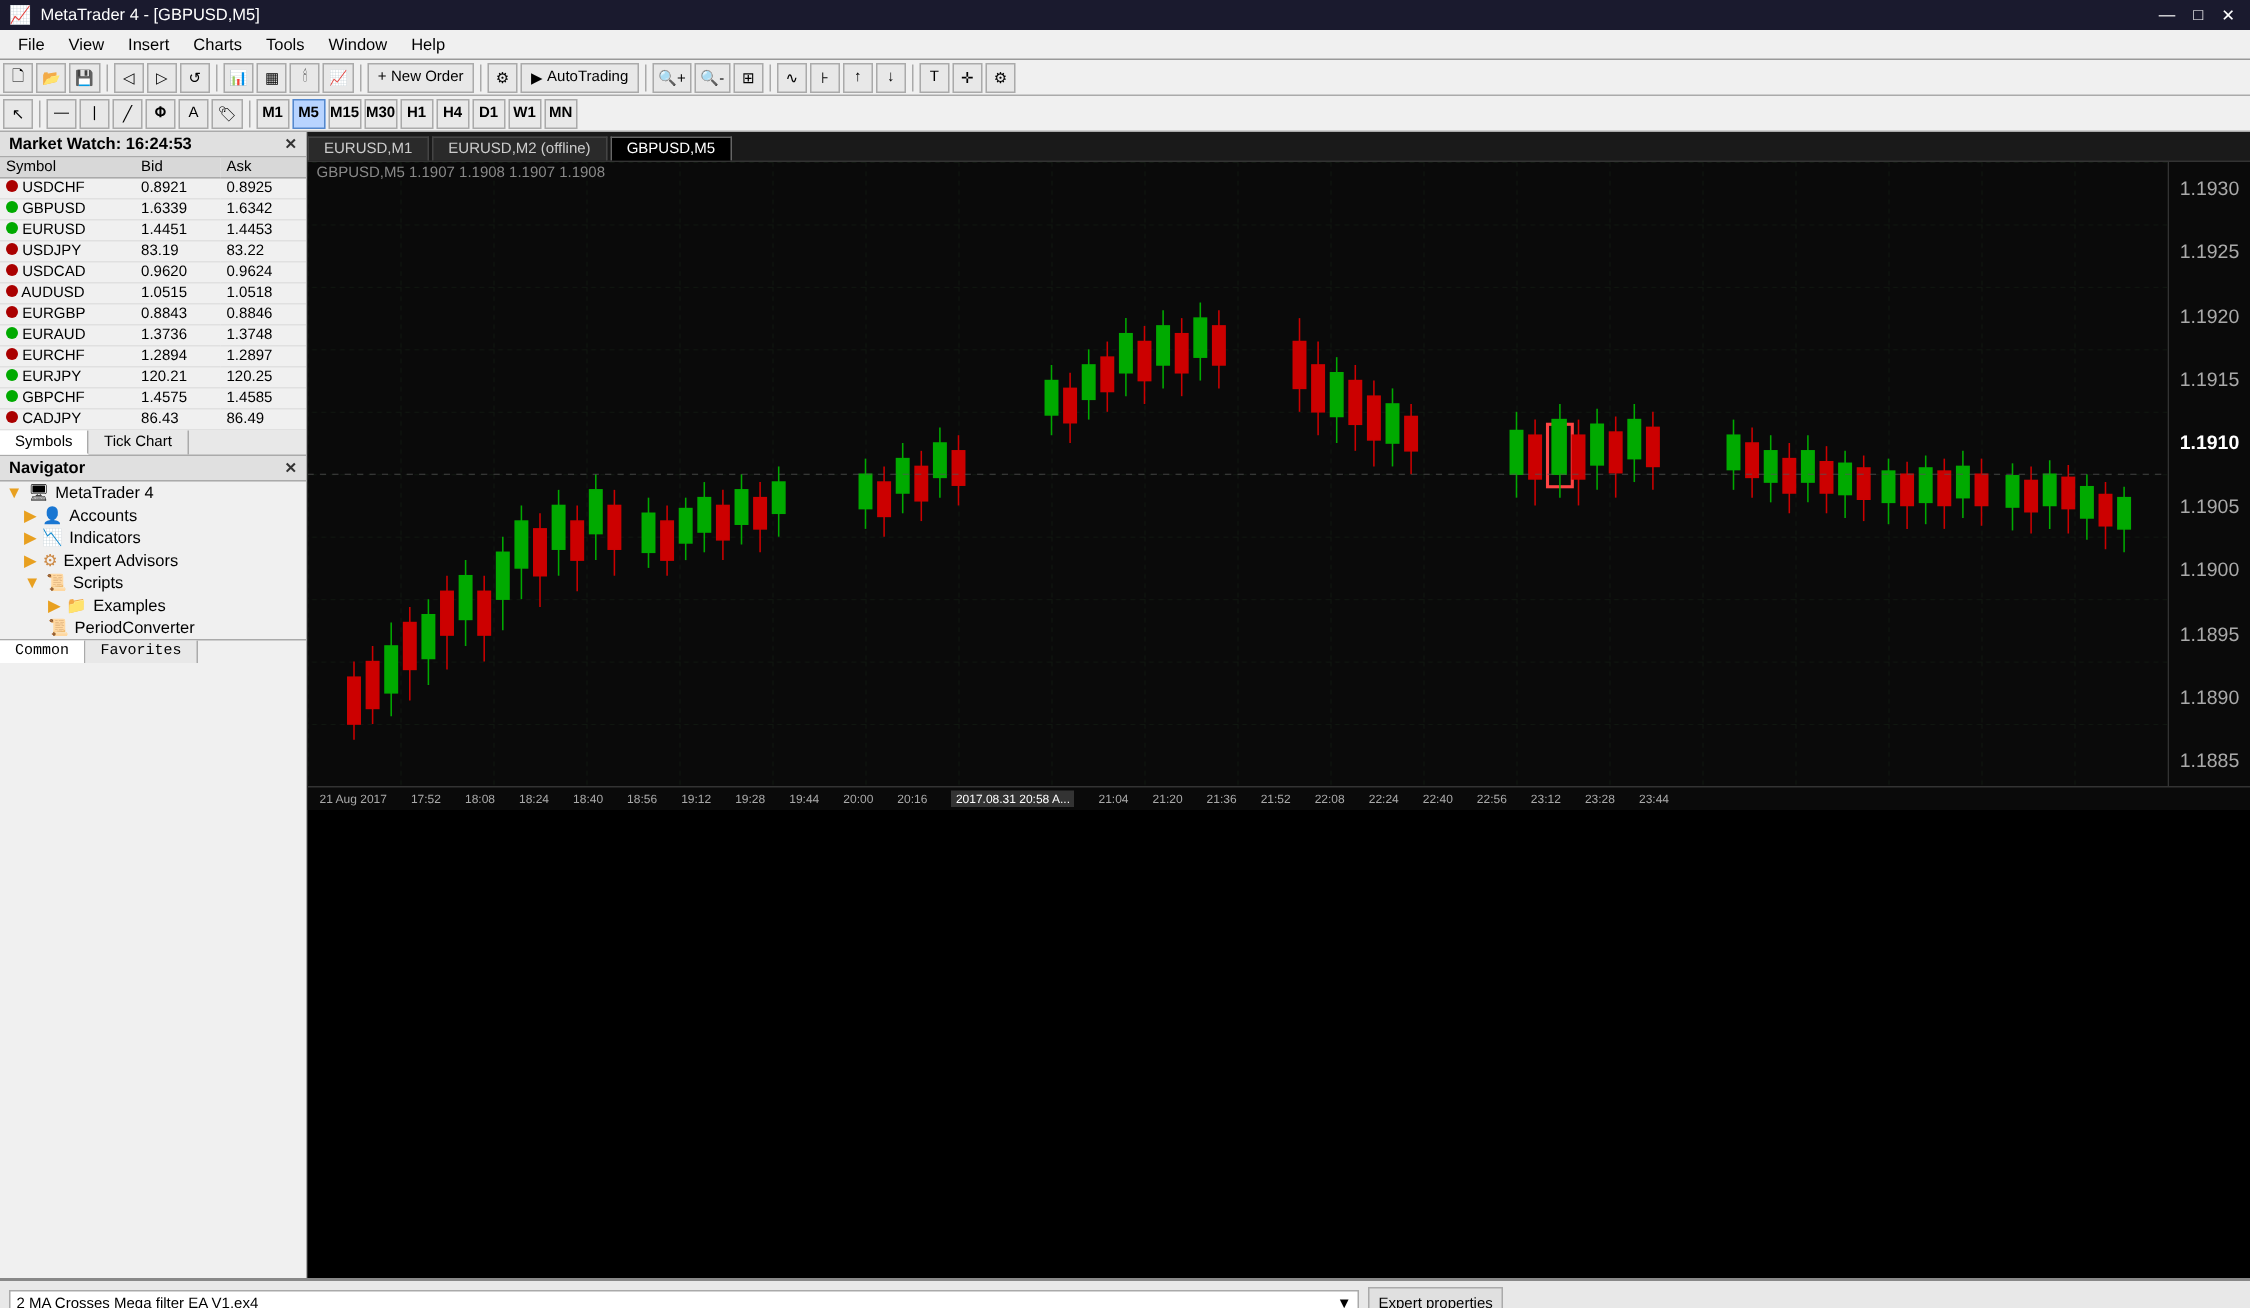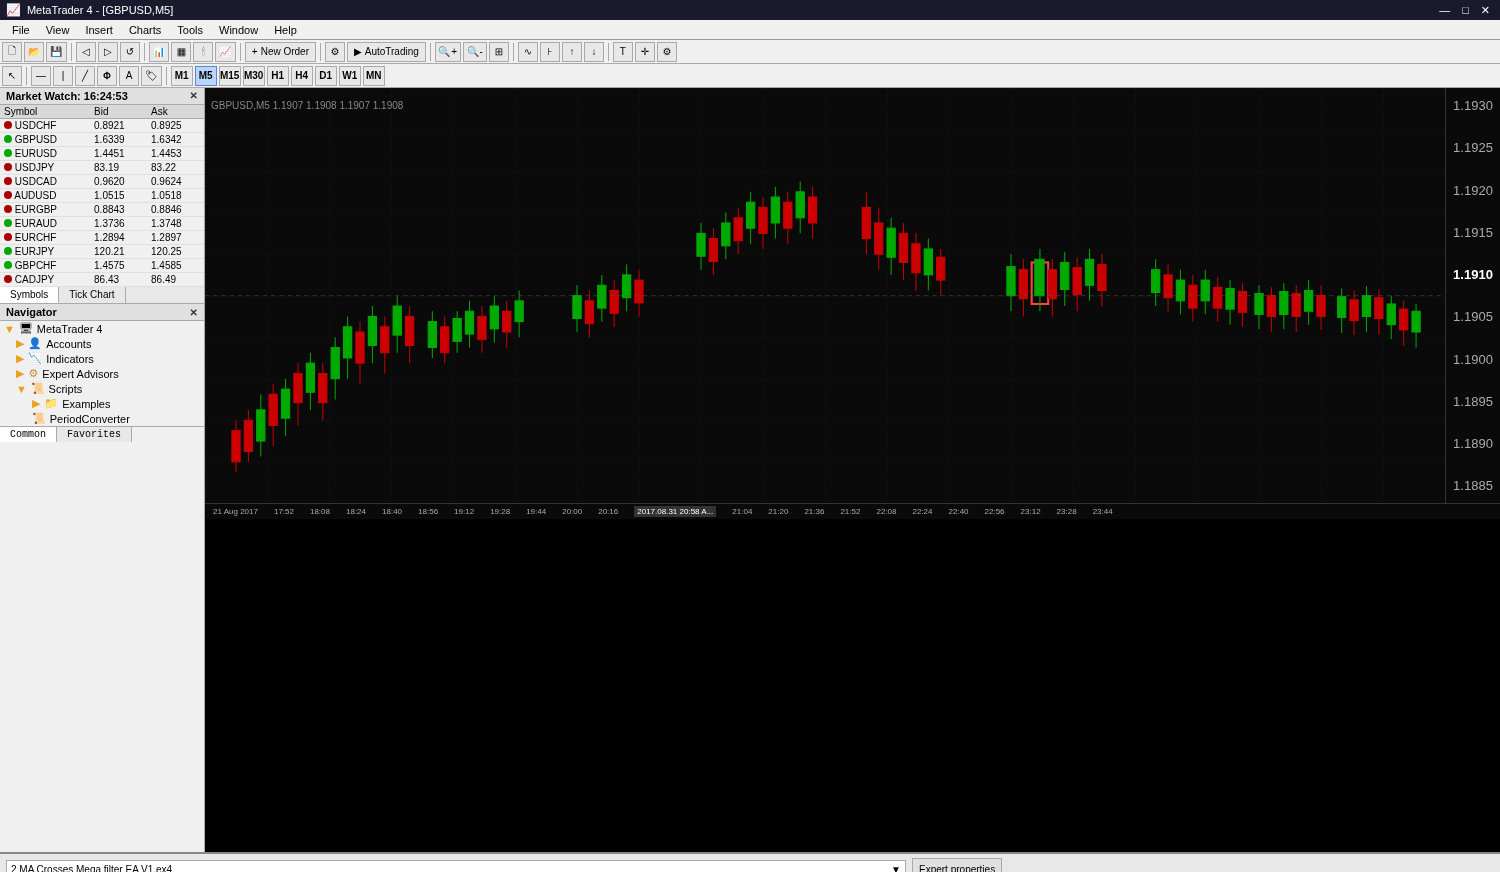--- a/index.html
+++ b/index.html
@@ -51,21 +51,21 @@
     .common-fav { display: flex; border-top: 1px solid #aaa; }
     .cf-tab { padding: 2px 10px; cursor: pointer; font-size: 10px; border-right: 1px solid #aaa; background: #e8e8e8; font-family: Liberation Mono, monospace; }
     .cf-tab.active { background: #fff; }
 
     
     #chart-area { flex: 1; display: flex; flex-direction: column; background: #000; }
     #chart-tabs { display: flex; background: #1a1a1a; border-bottom: 1px solid #333; height: 20px; align-items: flex-end; }
     .chart-tab { padding: 2px 10px; cursor: pointer; font-size: 10px; color: #ccc; background: #2a2a2a; border: 1px solid #444; border-bottom: none; margin-right: 2px; }
     .chart-tab.active { background: #000; color: #fff; border-color: #666; }
     #chart-canvas { flex: 1; position: relative; background: #000; overflow: hidden; }
-    #chart-title { color: #888; font-size: 10px; padding: 12px 6px; position: absolute; top: 0; left: 0; z-index: 10; }
+    #chart-title { color: #888; font-size: 10px; padding: 2px 6px; position: absolute; top: 0; left: 0; z-index: 10; }
 
     
     #price-axis { width: 55px; background: #0a0a0a; border-left: 1px solid #333; display: flex; flex-direction: column; justify-content: space-between; padding: 10px 2px; }
     .price-label { color: #aaa; font-size: 13px; text-align: center; }
 
     
     #time-axis { height: 16px; background: #0a0a0a; border-top: 1px solid #333; display: flex; align-items: center; overflow: hidden; }
     .time-label { color: #aaa; font-size: 8px; white-space: nowrap; margin: 0 8px; }
 
     
@@ -338,20 +338,25 @@
       </div>
       <div class="common-fav">
         <div class="cf-tab active">Common</div>
         <div class="cf-tab">Favorites</div>
       </div>
     </div>
   </div>
 
   <div id="chart-area">
 
+    <div id="chart-tabs">
+      <div class="chart-tab">EURUSD,M1</div>
+      <div class="chart-tab">EURUSD,M2 (offline)</div>
+      <div class="chart-tab active">GBPUSD,M5</div>
+    </div>
 
     <div id="chart-canvas">
       <div id="chart-title">GBPUSD,M5 1.1907 1.1908 1.1907 1.1908</div>
       <div id="chart-content">
         <div id="chart-main">
           <svg class="chart-svg" viewBox="0 0 1200 400" preserveAspectRatio="none">
 
             <defs>
               <pattern id="grid" width="60" height="40" patternUnits="userSpaceOnUse">
                 <path d="M 60 0 L 0 0 0 40" fill="none" stroke="#1a2a1a" stroke-width="0.5" stroke-dasharray="3,3"></path>

